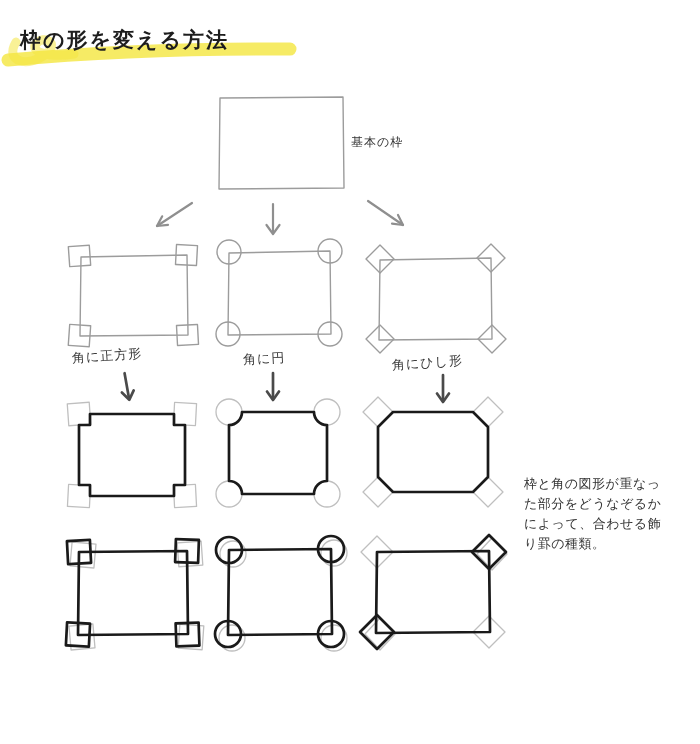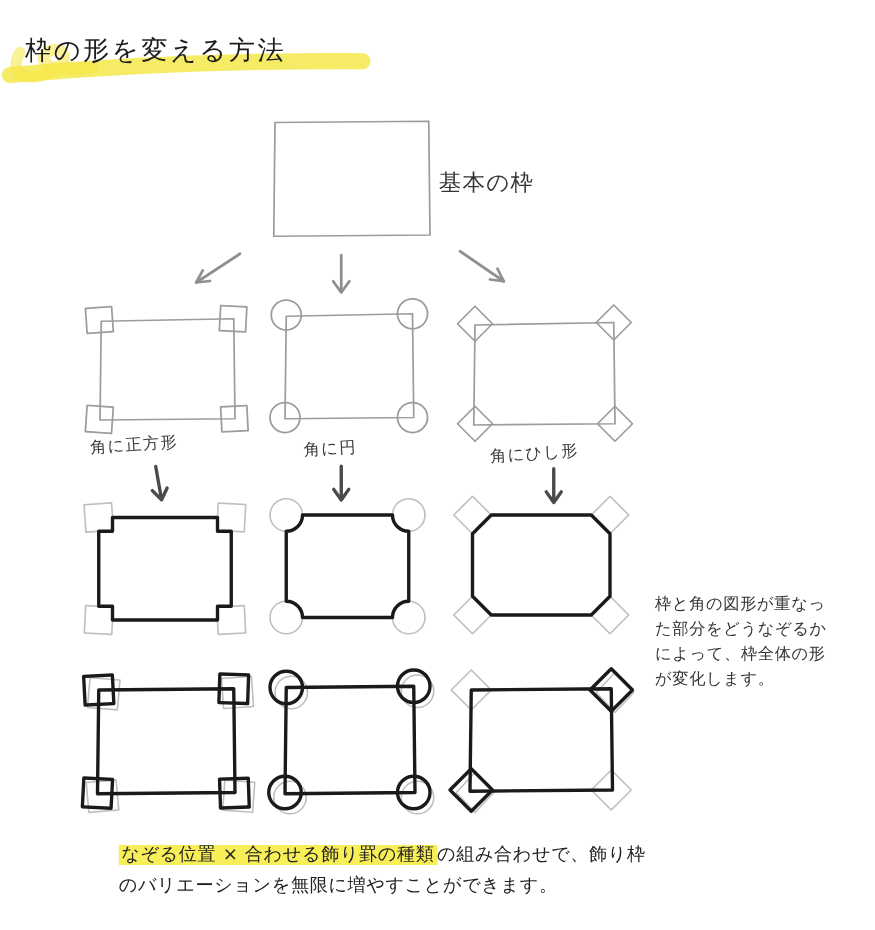--- a/index.html
+++ b/index.html
@@ -2,26 +2,26 @@
 <html><head>
 <meta charset="utf-8">
 <style>
   html,body { margin:0; padding:0; background:#ffffff; }
   .canvas {
     position:relative; width:700px; height:744px; background:#ffffff;
     font-family:"DejaVu Sans", sans-serif; color:#2b2b2b; overflow:hidden;
   }
   .abs { position:absolute; }
   .title {
-    left:20px; top:26px; font-size:21px; font-weight:normal; letter-spacing:2px;
+    left:20px; top:26px; font-size:21px; font-weight:bold; letter-spacing:2px;
     color:#1d1d1d; z-index:2;text-align:center;
   }
   .title-deco { left:0px; top:16px; z-index:1; }
   .intro { left:293px; top:32px; width:348px; font-size:13px; line-height:1.6; letter-spacing:0.5px; color:#333; }
-  .basic-label { left:351px; top:134px; font-size:18px; letter-spacing:1px; color:#333; }
+  .basic-label { left:351px; top:134px; font-size:12px; letter-spacing:1px; color:#333; }
   .side-note { width:143px; font-size:13px; line-height:1.55; letter-spacing:0.5px; color:#333; }
   .note1 { left:524px; top:264px; }
   .note2 { left:524px; top:474px; }
   .caption { font-size:13px; color:#3a3a3a; letter-spacing:1px; }
   .cap-square { left:72px; top:347px; transform:rotate(-4deg); }
   .cap-circle { left:243px; top:350px; transform:rotate(-3deg); }
   .cap-diamond { left:392px; top:354px; transform:rotate(-4deg); }
   .footer { left:95px; top:672px; width:560px; font-size:14.5px; line-height:1.75; letter-spacing:0.5px; color:#222; }
   .footer .l { display:block; }
   .hl { background:#f7ee58; padding:0 2px; }
@@ -125,21 +125,21 @@
   </svg>
 
   <svg class="abs" style="left:356px;top:392px" width="158" height="124" viewBox="0 0 158 124">
     <polygon class="gh" points="22,5 37,20 22,35 7,20"></polygon>
     <polygon class="gh" points="132,5 147,20 132,35 117,20"></polygon>
     <polygon class="gh" points="22,85 37,100 22,115 7,100"></polygon>
     <polygon class="gh" points="132,85 147,100 132,115 117,100"></polygon>
     <path class="ink" d="M 37,20 L 117,20 L 132,35 L 132,85 L 117,100 L 37,100 L 22,85 L 22,35 Z"></path>
   </svg>
 
-  <div class="abs side-note note2">枠と角の図形が重なった部分をどうなぞるかによって、枠全体の形が変化します。</div>
+  <div class="abs side-note note2">枠と角の図形が重なった部分をどうなぞるかによって、合わせる飾り罫の種類。</div>
 
   <svg class="abs" style="left:52px;top:530px" width="160" height="128" viewBox="0 0 160 128">
     <rect class="gh" x="19" y="13" width="24" height="24" transform="rotate(5 31 25)"></rect>
     <rect class="gh" x="126" y="12" width="24" height="24" transform="rotate(-4 138 24)"></rect>
     <rect class="gh" x="18" y="95" width="24" height="24" transform="rotate(-5 30 107)"></rect>
     <rect class="gh" x="127" y="95" width="24" height="24" transform="rotate(4 139 107)"></rect>
     <path class="ink" d="M 27,22 L 135,21 L 136,104 L 26,105 Z"></path>
     <rect class="ink" x="15.5" y="10.5" width="23" height="23" transform="rotate(-3 27 22)"></rect>
     <rect class="ink" x="123.5" y="9.5" width="23" height="23" transform="rotate(2 135 21)"></rect>
     <rect class="ink" x="14.5" y="93" width="23" height="23" transform="rotate(3 26 104)"></rect>
@@ -161,18 +161,14 @@
   <svg class="abs" style="left:352px;top:530px" width="165" height="130" viewBox="0 0 165 130">
     <polygon class="gh" points="25,6 41,22 25,38 9,22"></polygon>
     <polygon class="gh" points="137,86 153,102 137,118 121,102"></polygon>
     <polygon class="gh" points="140,8 155,24 140,40 125,24"></polygon>
     <polygon class="gh" points="28,88 43,104 28,120 13,104"></polygon>
     <path class="ink" d="M 25,22 L 137,21 L 138,102 L 24,103 Z"></path>
     <polygon class="ink" points="137,5 154,22 137,39 120,22"></polygon>
     <polygon class="ink" points="25,85 42,102 25,119 8,102"></polygon>
   </svg>
 
-  <div class="abs footer">
-    <span class="l"><span class="hl">なぞる位置 × 合わせる飾り罫の種類</span><span>の組み合わせで、飾り枠</span></span>
-    <span class="l">のバリエーションを無限に増やすことができます。</span>
-  </div>
 
 </div>
 
 </body></html>

